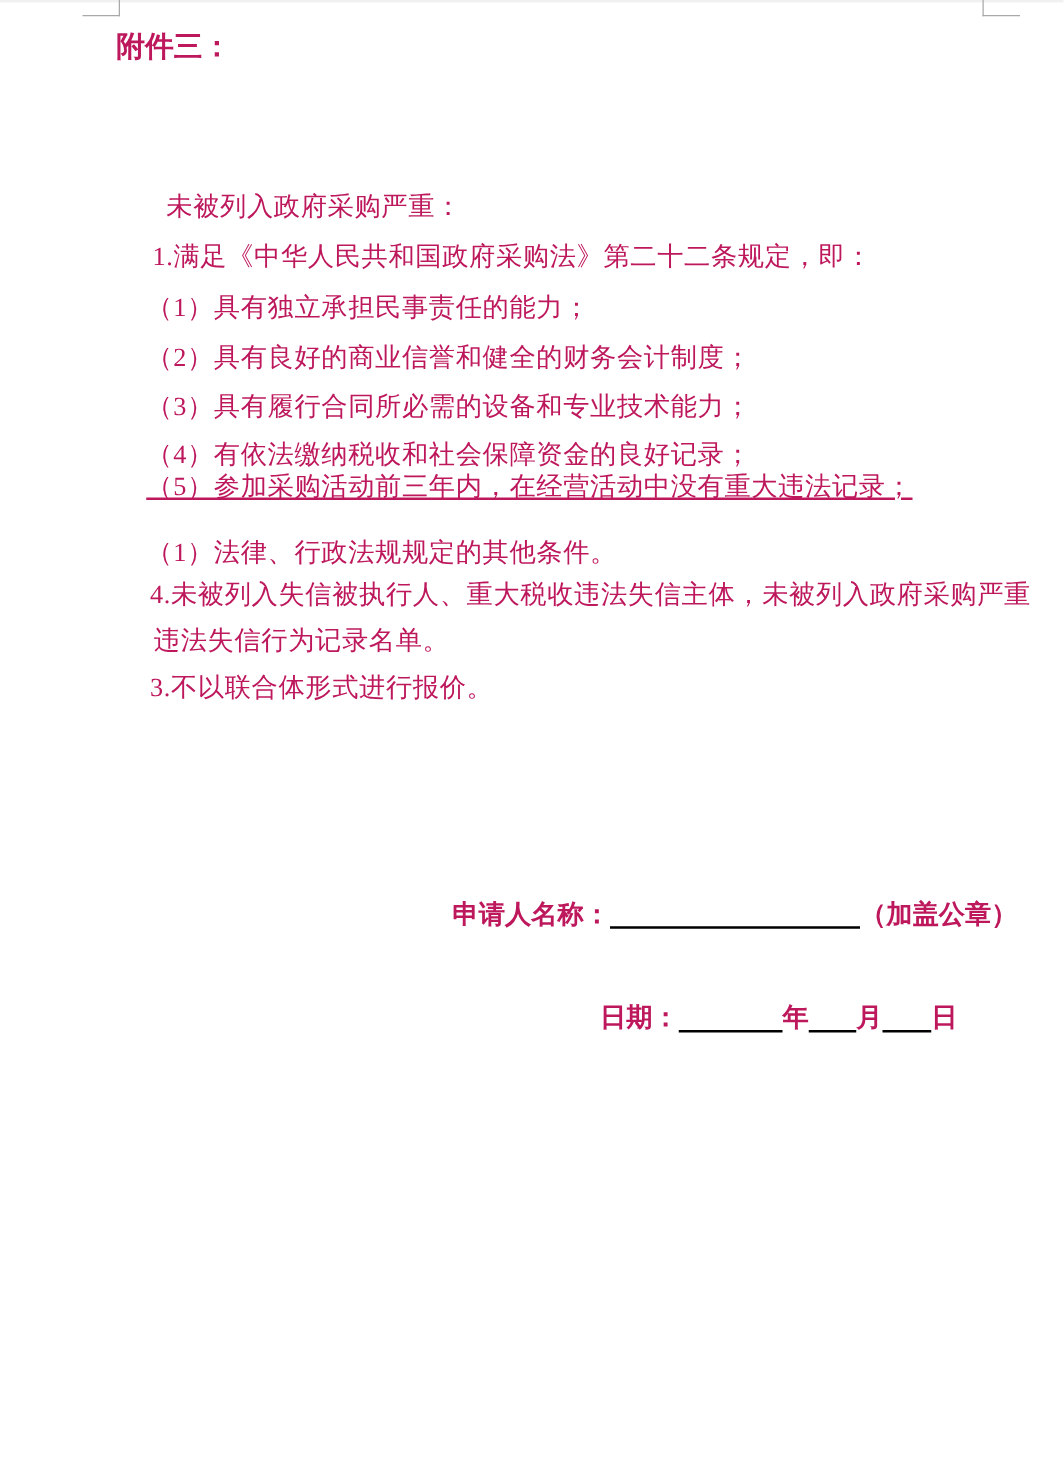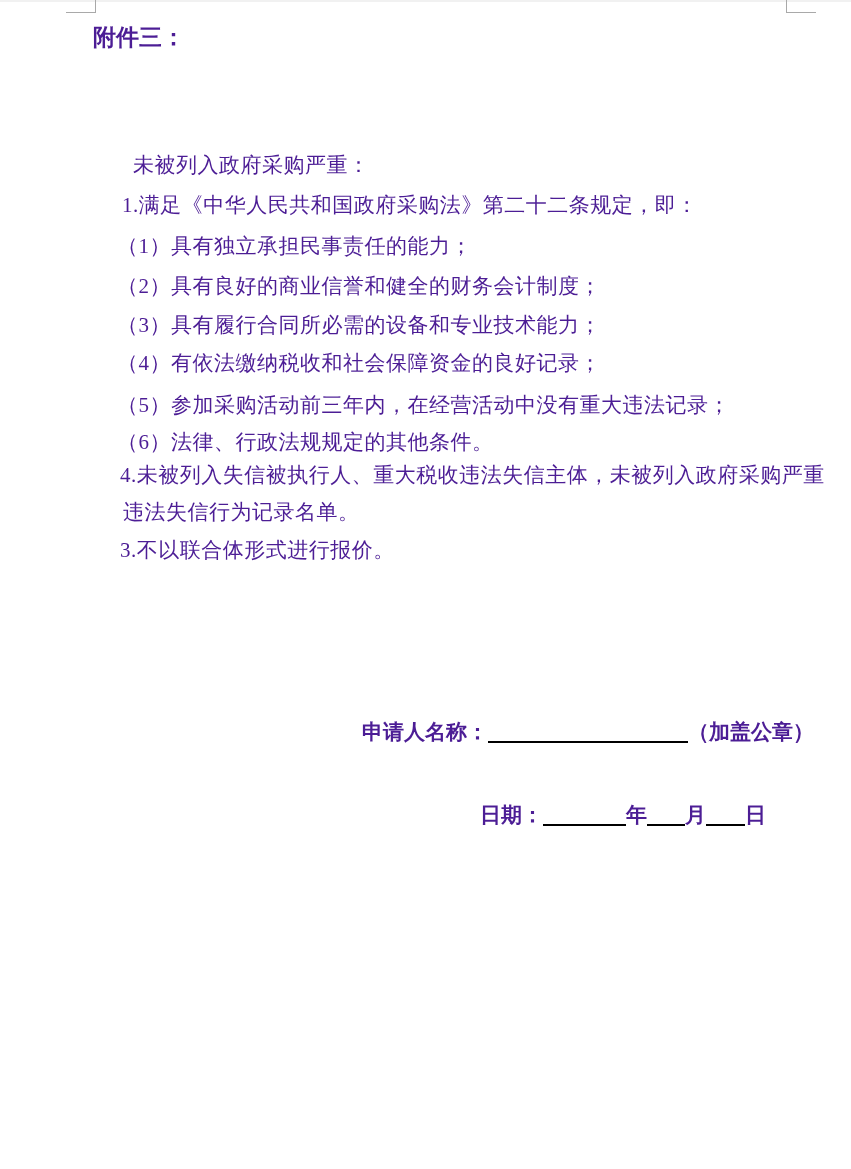--- a/index.html
+++ b/index.html
@@ -7,21 +7,21 @@
     padding: 0;
     background: #ffffff;
   }
   .page {
     position: relative;
     width: 851px;
     height: 840px;
     background: #ffffff;
     overflow: hidden;
     font-family: "Liberation Serif", "DejaVu Serif", serif;
-    color: #4c1d95;
+    color: #be185d;
   }
 
   
   .top-edge {
     position: absolute;
     left: 0; top: 0;
     width: 851px; height: 2px;
     background: #f1f1f1;
   }
   .bottom-edge {
@@ -81,21 +81,21 @@
     line-height: 22px;
     white-space: nowrap;
     letter-spacing: 0.5px;
   }
   .body-line:nth-of-type(1)  { left: 133px; top: 154px; }
   .body-line:nth-of-type(2)  { left: 122px; top: 194px; }
   .body-line:nth-of-type(3)  { left: 117px; top: 235px; text-align: right; }
   .body-line:nth-of-type(4)  { left: 117px; top: 275px; }
   .body-line:nth-of-type(5)  { left: 117px; top: 314px; text-align: right; }
   .body-line:nth-of-type(6)  { left: 117px; top: 352px; }
-  .body-line:nth-of-type(7)  { left: 117px; top: 394px; }
+  .body-line:nth-of-type(7)  { left: 117px; top: 378px; text-decoration: underline; }
   .body-line:nth-of-type(8)  { left: 117px; top: 431px; }
   .body-line:nth-of-type(9)  { left: 120px; top: 464px; }
   .body-line:nth-of-type(10) { left: 93px;  top: 501px; margin-left: 30px; }
   .body-line:nth-of-type(11) { left: 120px; top: 539px; }
 
   .sig-row {
     position: absolute;
     font-family: "Liberation Sans", "DejaVu Sans", sans-serif;
     font-weight: bold;
     font-size: 21px;
@@ -132,21 +132,21 @@
 
   <div class="body-lines">
 
   <div class="body-line">未被列入政府采购严重：</div>
       <div class="body-line">1.满足《中华人民共和国政府采购法》第二十二条规定，即：</div>
       <div class="body-line">（1）具有独立承担民事责任的能力；</div>
       <div class="body-line">（2）具有良好的商业信誉和健全的财务会计制度；</div>
       <div class="body-line">（3）具有履行合同所必需的设备和专业技术能力；</div>
       <div class="body-line">（4）有依法缴纳税收和社会保障资金的良好记录；</div>
       <div class="body-line">（5）参加采购活动前三年内，在经营活动中没有重大违法记录；</div>
-      <div class="body-line">（6）法律、行政法规规定的其他条件。</div>
+      <div class="body-line">（1）法律、行政法规规定的其他条件。</div>
       <div class="body-line">4.未被列入失信被执行人、重大税收违法失信主体，未被列入政府采购严重</div>
       <div class="body-line">违法失信行为记录名单。</div>
       <div class="body-line">3.不以联合体形式进行报价。</div>
     </div>
 
   <div class="sig-row date-row">
     <span>日期：</span><span class="blank year-blank"></span><span>年</span><span class="blank month-blank"></span><span>月</span><span class="blank day-blank"></span><span>日</span>
   </div>
 
   <div class="sig-row name-row">

